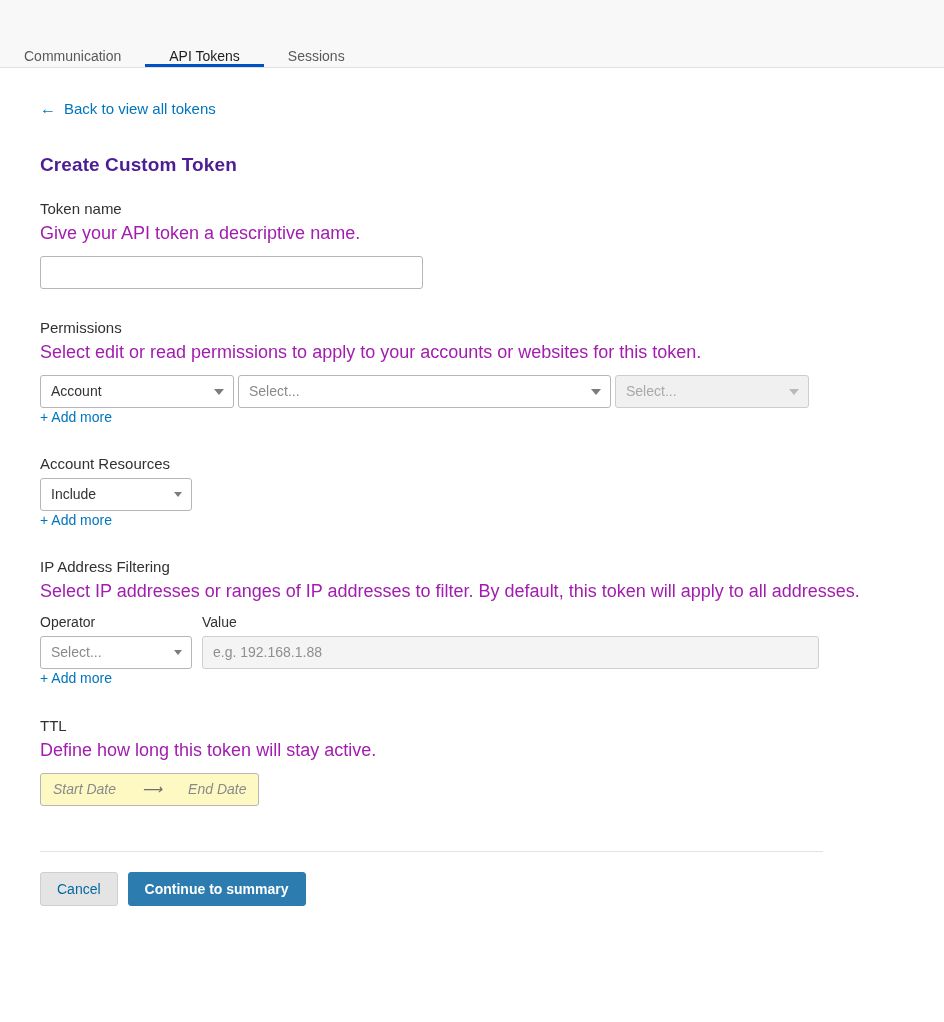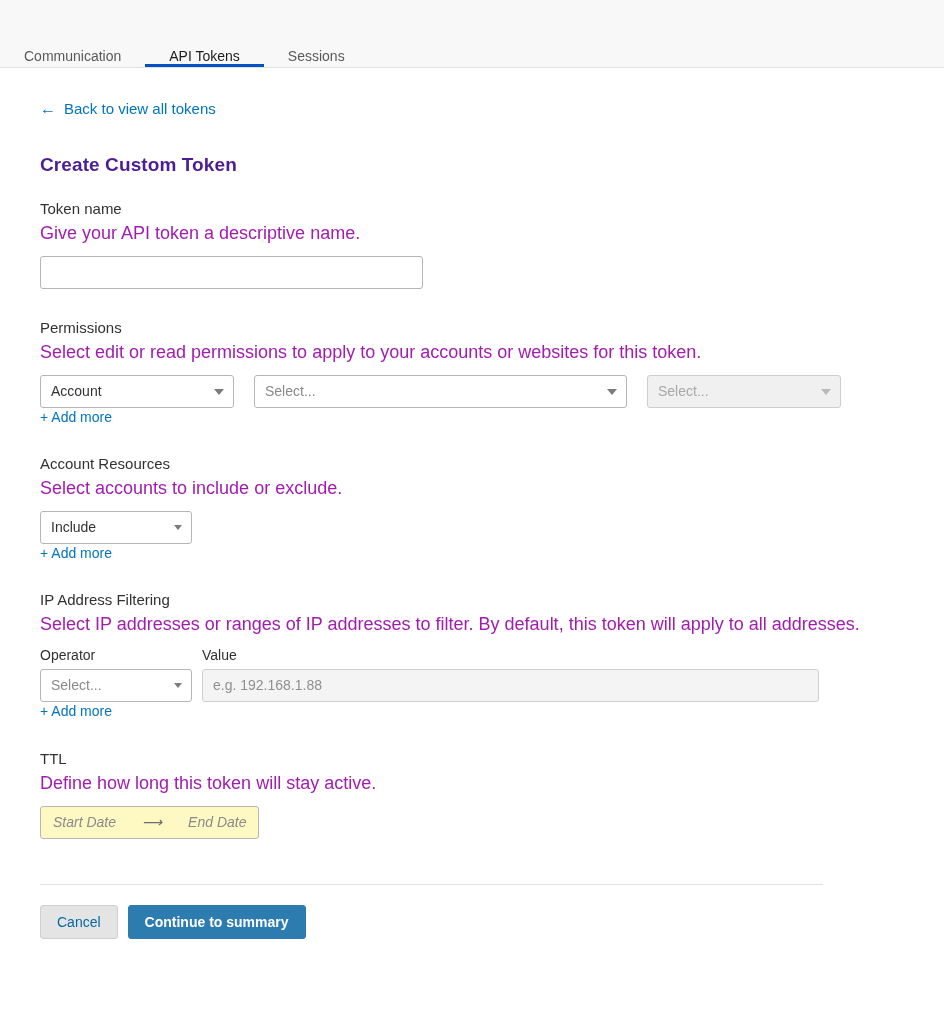--- a/index.html
+++ b/index.html
@@ -78,21 +78,21 @@
     width: 383px;
     height: 33px;
     border: 1px solid #b6b6b6;
     border-radius: 3px;
     background: #fff;
     font-size: 14px;
     padding: 0 8px;
     color: #333;
   }
 
-  .row { display: flex; align-items: center; gap: 20px; }
+  .row { display: flex; align-items: center; gap: 4px; }
 
   .select {
     position: relative;
     height: 33px;
     border: 1px solid #b6b6b6;
     border-radius: 3px;
     background: #fff;
     display: flex;
     align-items: center;
     padding: 0 28px 0 10px;
@@ -252,21 +252,20 @@
         <span>Select...</span>
         <span class="caret"></span>
       </div>
     </div>
     <div class="add-more">+ Add more</div>
   </div>
 
   
   <div class="section" style="margin-top:29px;">
     <div class="section-label">Account Resources</div>
-    <div class="section-desc">Select accounts to include or exclude.</div>
     <div class="row">
       <div class="select thin-caret" style="width:152px;">
         <span>Include</span>
         <span class="caret"></span>
       </div>
     </div>
     <div class="add-more">+ Add more</div>
   </div>
 
   

